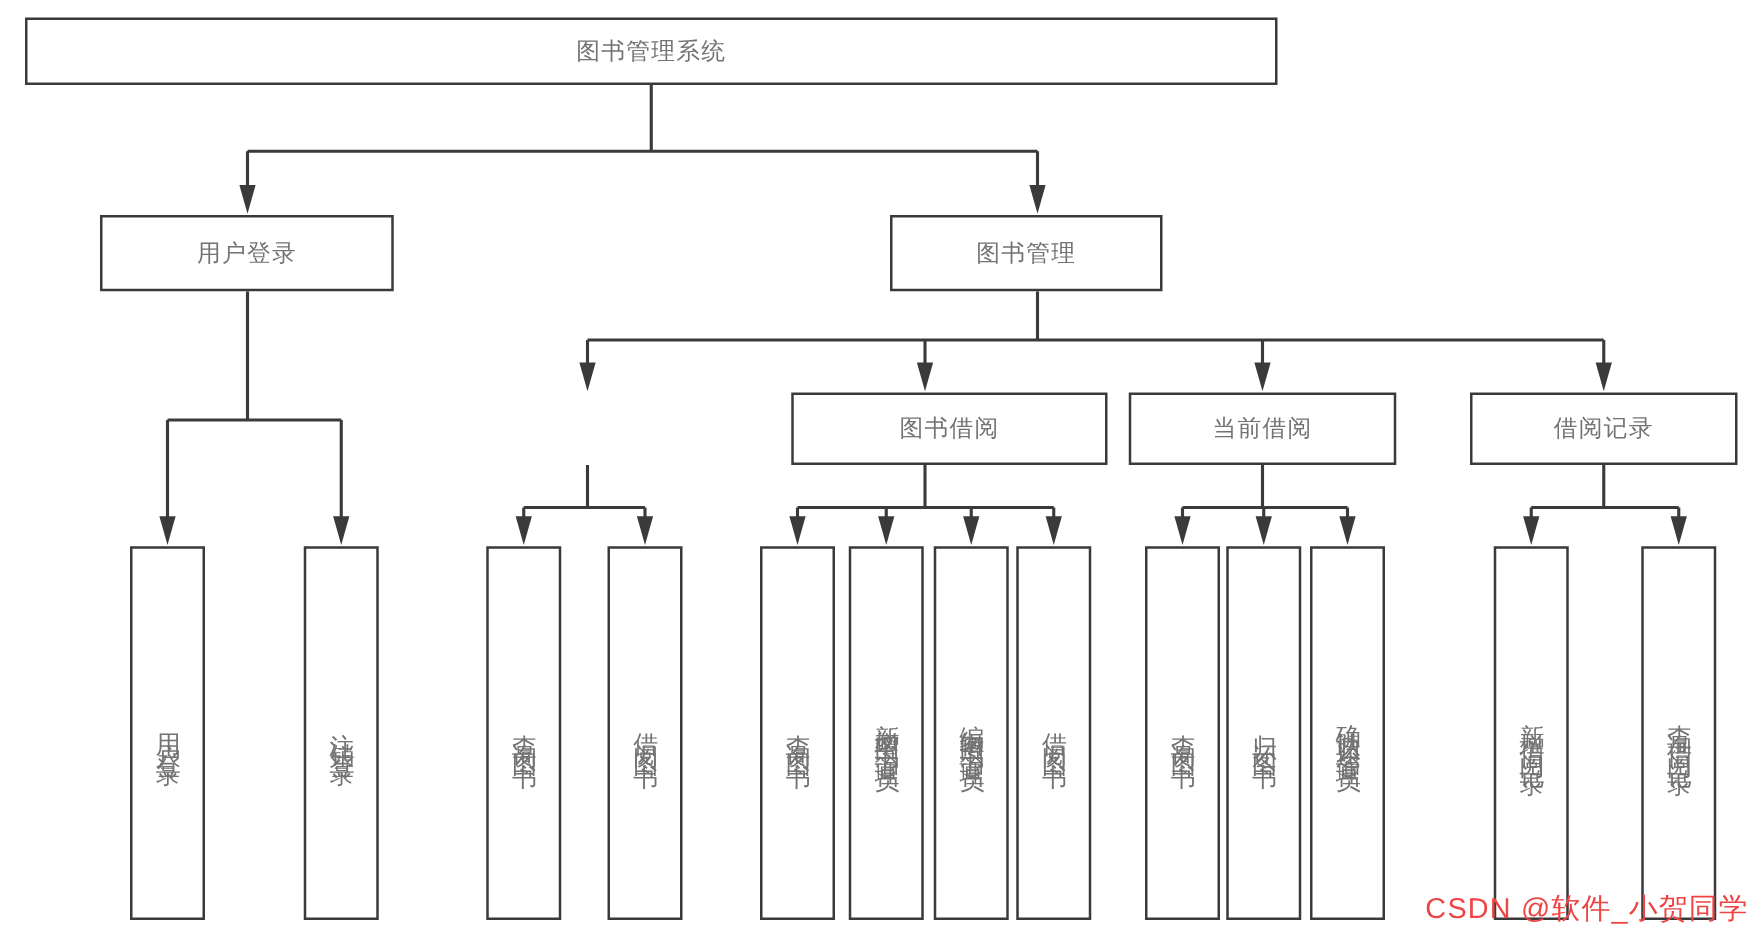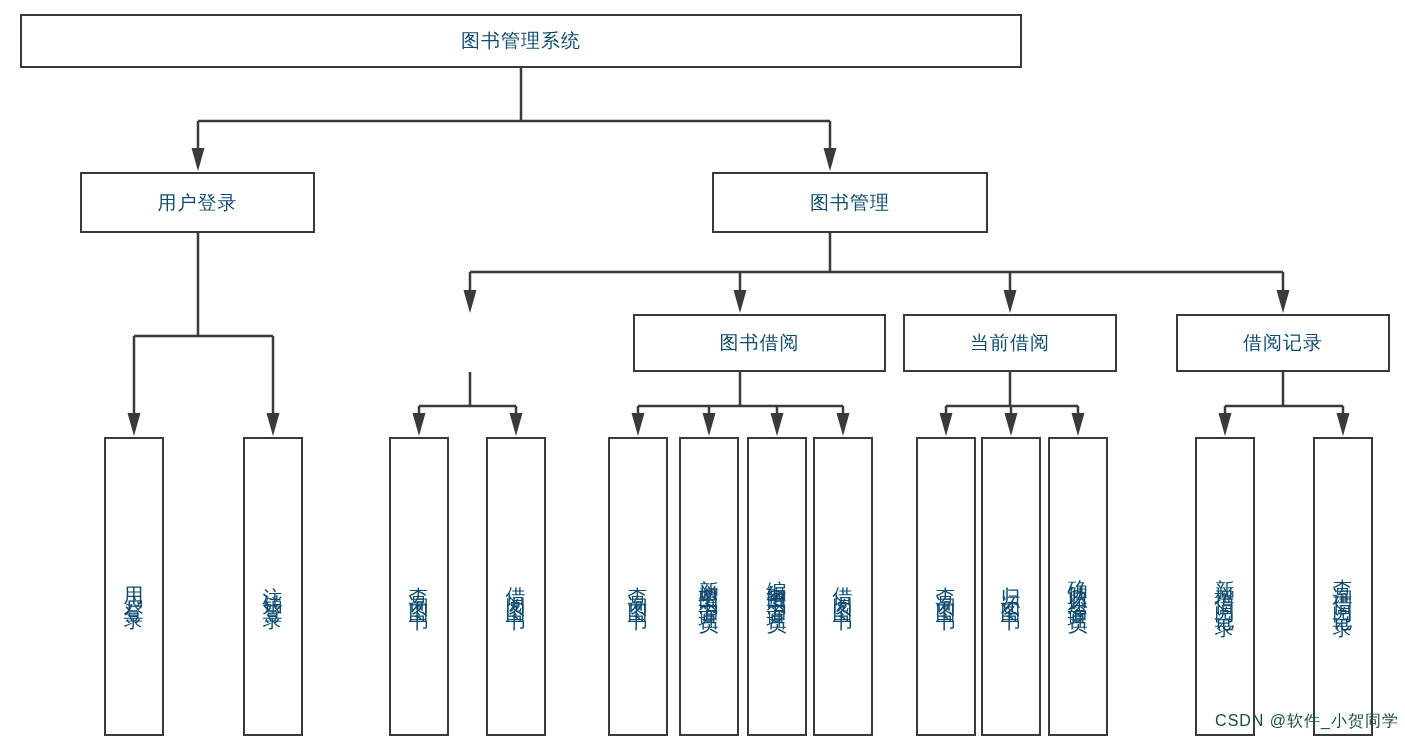--- a/index.html
+++ b/index.html
@@ -13,21 +13,21 @@
   .connectors{position:absolute;left:0;top:0;width:1405px;height:747px;z-index:1;}
   .node{
     position:absolute;
     box-sizing:border-box;
     background:#ffffff;
     border:2.5px solid #3a3a3a;
     display:flex;
     align-items:center;
     justify-content:center;
     z-index:2;
-    color:#0c4a6e;
+    color:#737373;
   }
   .hlabel{
     font-size:19px;
     letter-spacing:1px;
     white-space:nowrap;
   }
   .leaf .vlabel{
     writing-mode:vertical-rl;
     text-orientation:mixed;
     font-size:20px;
@@ -35,22 +35,22 @@
     line-height:1;
     max-height:292px;
   }
   .leaf-long .vlabel{
     letter-spacing:5px;
   }
   .watermark{
     position:absolute;
     right:6px;
     top:711px;
-    font-size:16px;
-    color:#14532d;
+    font-size:23px;
+    color:#ef4444;
     letter-spacing:1px;
     z-index:3;
     white-space:nowrap;
   }
 </style>
 </head>
 <body>
 
 <div class="canvas">
 
@@ -123,21 +123,21 @@
     </g>
   </svg>
 
   <div class="node" style="left:20px;top:14px;width:1002px;height:54px;">
     <span class="hlabel">图书管理系统</span>
   </div>
 
   <div class="node" style="left:80px;top:172px;width:235px;height:61px;">
     <span class="hlabel">用户登录</span>
   </div>
-  <div class="node" style="left:712px;top:172px;width:276px;height:61px;">
+  <div class="node" style="left:712px;top:172px;width:218px;height:61px;">
     <span class="hlabel">图书管理</span>
   </div>
 
   <div class="node" style="left:633px;top:314px;width:253px;height:58px;">
     <span class="hlabel">图书借阅</span>
   </div>
   <div class="node" style="left:903px;top:314px;width:214px;height:58px;align-items:center;">
     <span class="hlabel">当前借阅</span>
   </div>
   <div class="node" style="left:1176px;top:314px;width:214px;height:58px;">

